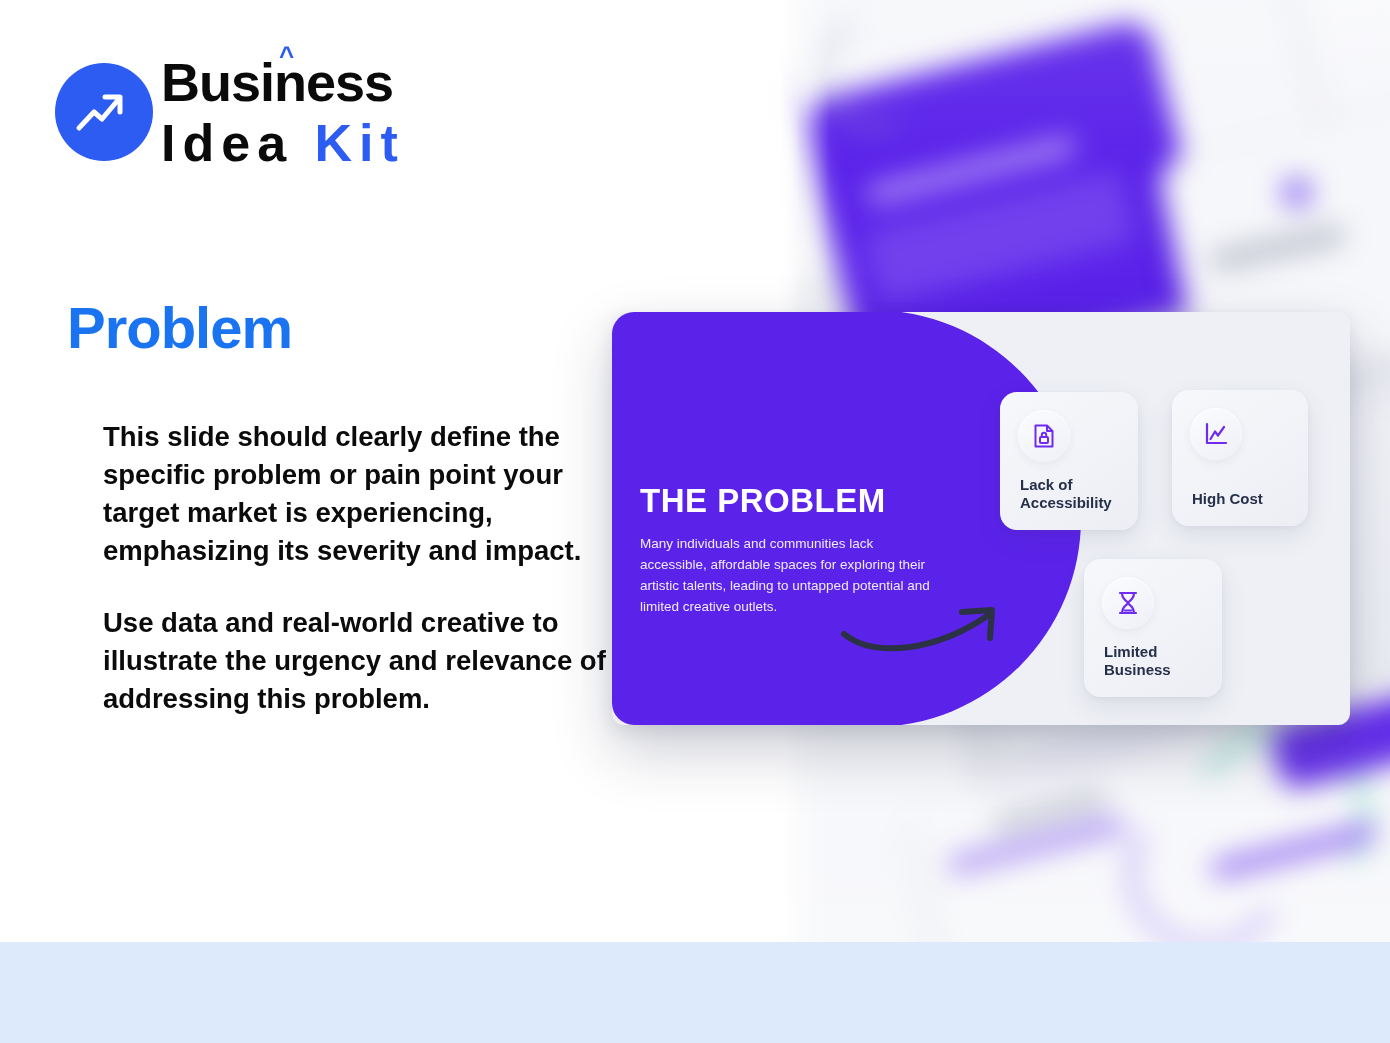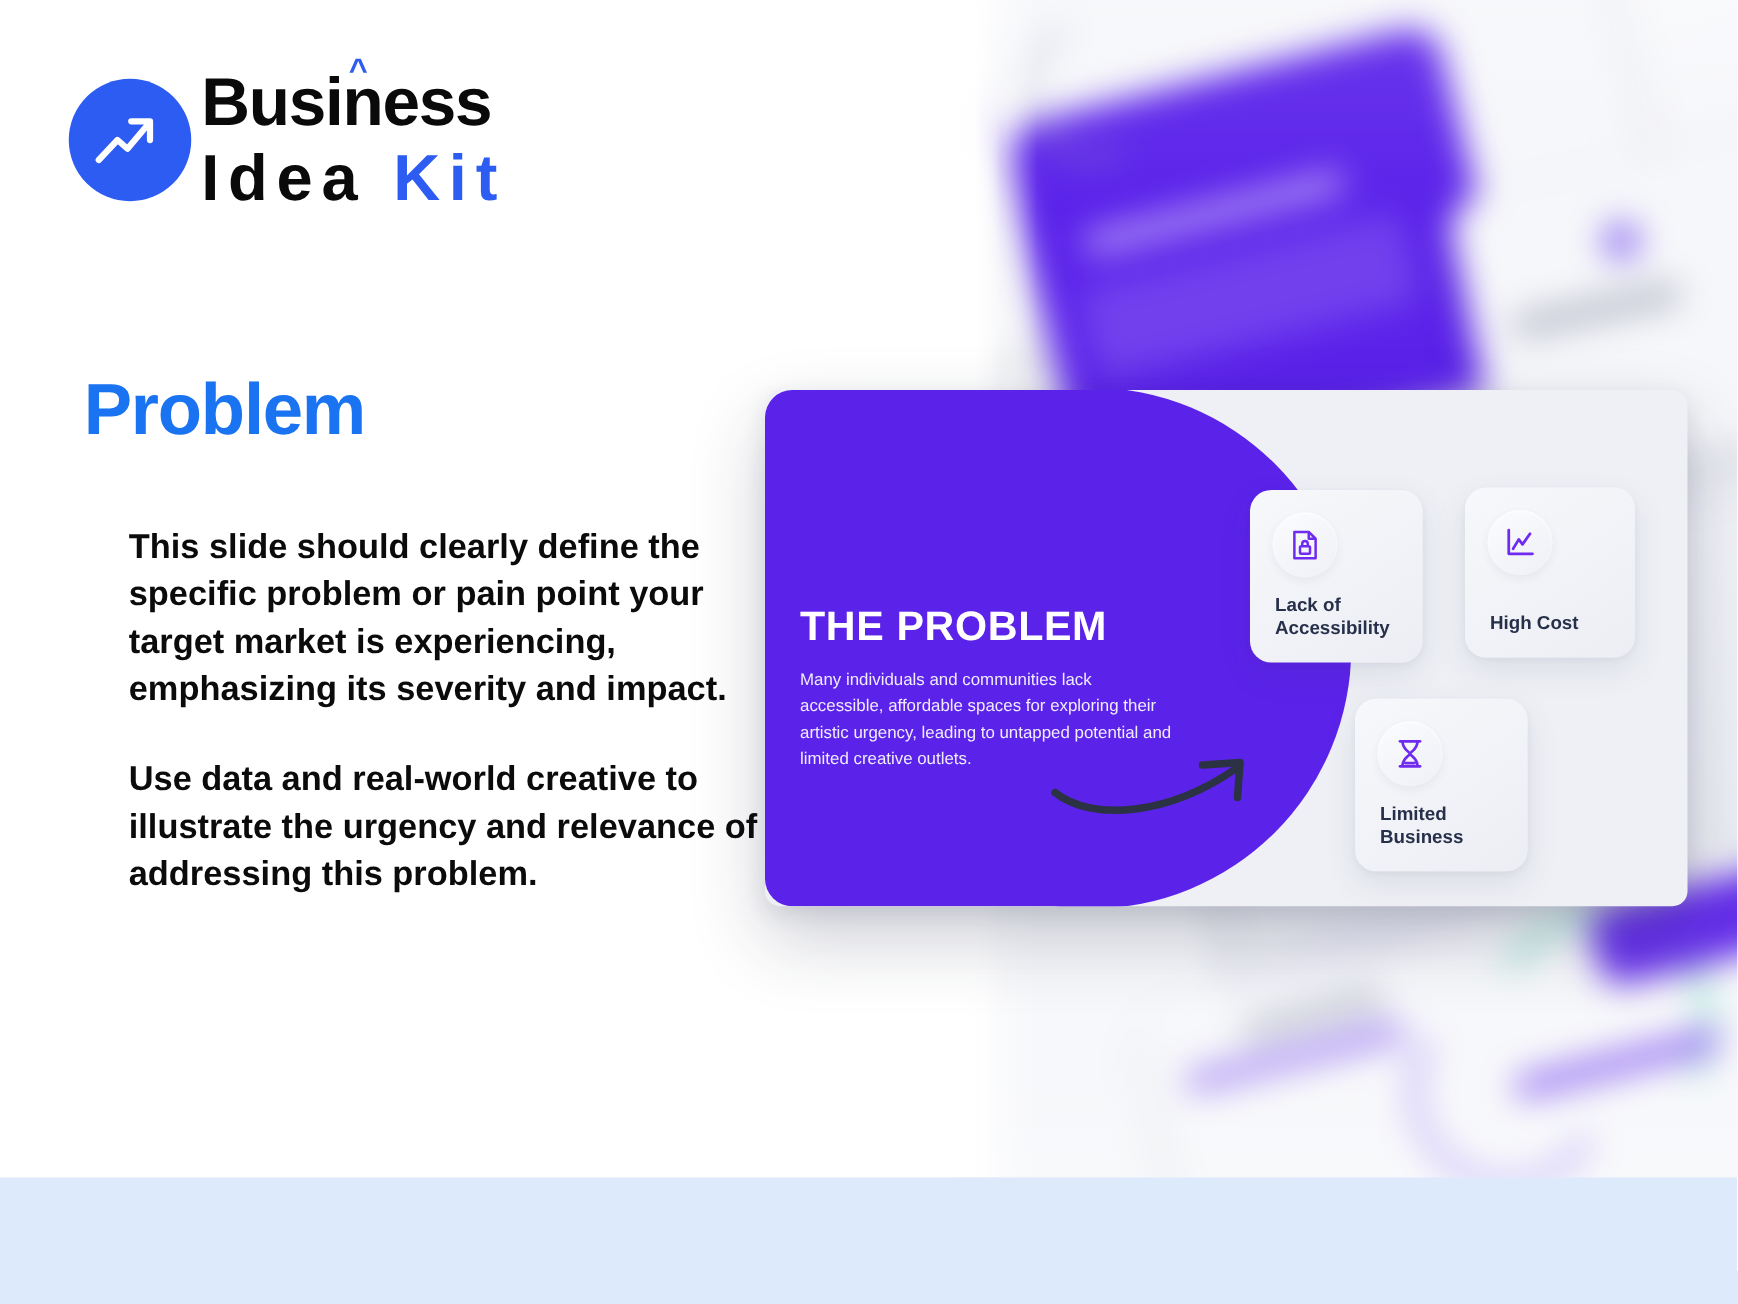--- a/index.html
+++ b/index.html
@@ -336,21 +336,21 @@
     <p>This slide should clearly define the specific problem or pain point your target market is experiencing, emphasizing its severity and impact.</p>
     <p>Use data and real-world creative to illustrate the urgency and relevance of addressing this problem.</p>
   </div>
 
   <div id="slide-card">
 
     <div id="purple-panel"></div>
     <div id="purple-bulge"></div>
 
     <div id="slide-title">THE PROBLEM</div>
-    <div id="slide-desc">Many individuals and communities lack accessible, affordable spaces for exploring their artistic urgency, leading to untapped potential and limited creative outlets.</div>
+    <div id="slide-desc">Many individuals and communities lack accessible, affordable spaces for exploring their artistic talents, leading to untapped potential and limited creative outlets.</div>
 
     <svg id="arrow-svg" viewBox="0 0 180 70">
       <path d="M4 42 C 34 66, 96 60, 150 22" fill="none" stroke="#2b3244" stroke-width="6" stroke-linecap="round"></path>
       <path d="M122 20 L152 18 L150 46" fill="none" stroke="#2b3244" stroke-width="6" stroke-linecap="round" stroke-linejoin="round"></path>
     </svg>
 
     <div class="fcard" id="card-highcost">
       <div class="iconwrap">
         <svg width="26" height="26" viewBox="0 0 26 26" aria-hidden="true">
           <path d="M4 3 V22 H23" fill="none" stroke="#6f2bf0" stroke-width="2.2" stroke-linecap="round" stroke-linejoin="round"></path>

